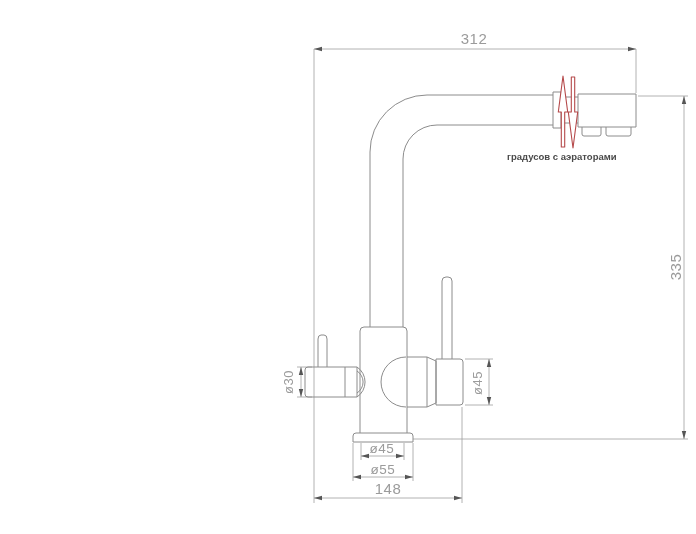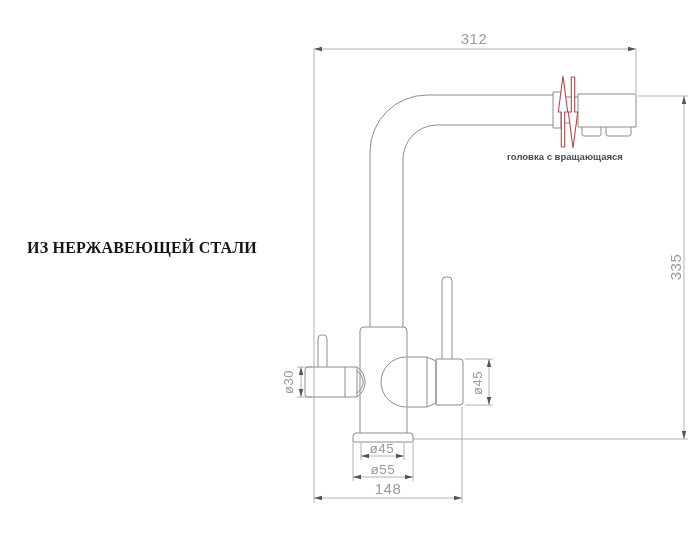--- a/index.html
+++ b/index.html
@@ -40,25 +40,24 @@
   .dimarrow{fill:#555;stroke:none;}
   .dimtext{fill:#9b9b9b;font-family:"Liberation Sans",sans-serif;letter-spacing:.5px;}
   .redarrow{stroke:#b5494a;stroke-width:1.1;fill:#ffffff;stroke-linejoin:round;}
 </style>
 </head>
 <body>
 
 <div id="stage">
 
   <div class="material-note">
-    <div>ИЗ НЕРЖАВЕЮЩЕЙ СТАЛИ</div>
   </div>
 
   <div class="head-note">
-    <div>головка с вращающаяся</div>
+    <div>градусов с аэраторами</div>
   </div>
 
   <svg width="696" height="534" viewBox="0 0 696 534">
 
     <g>
 
       <path class="dimline" d="M314,49 L314,503"></path>
 
       <path class="dimline" d="M314,49 L636,49"></path>
       <path class="dimline" d="M636,49 L636,93"></path>

